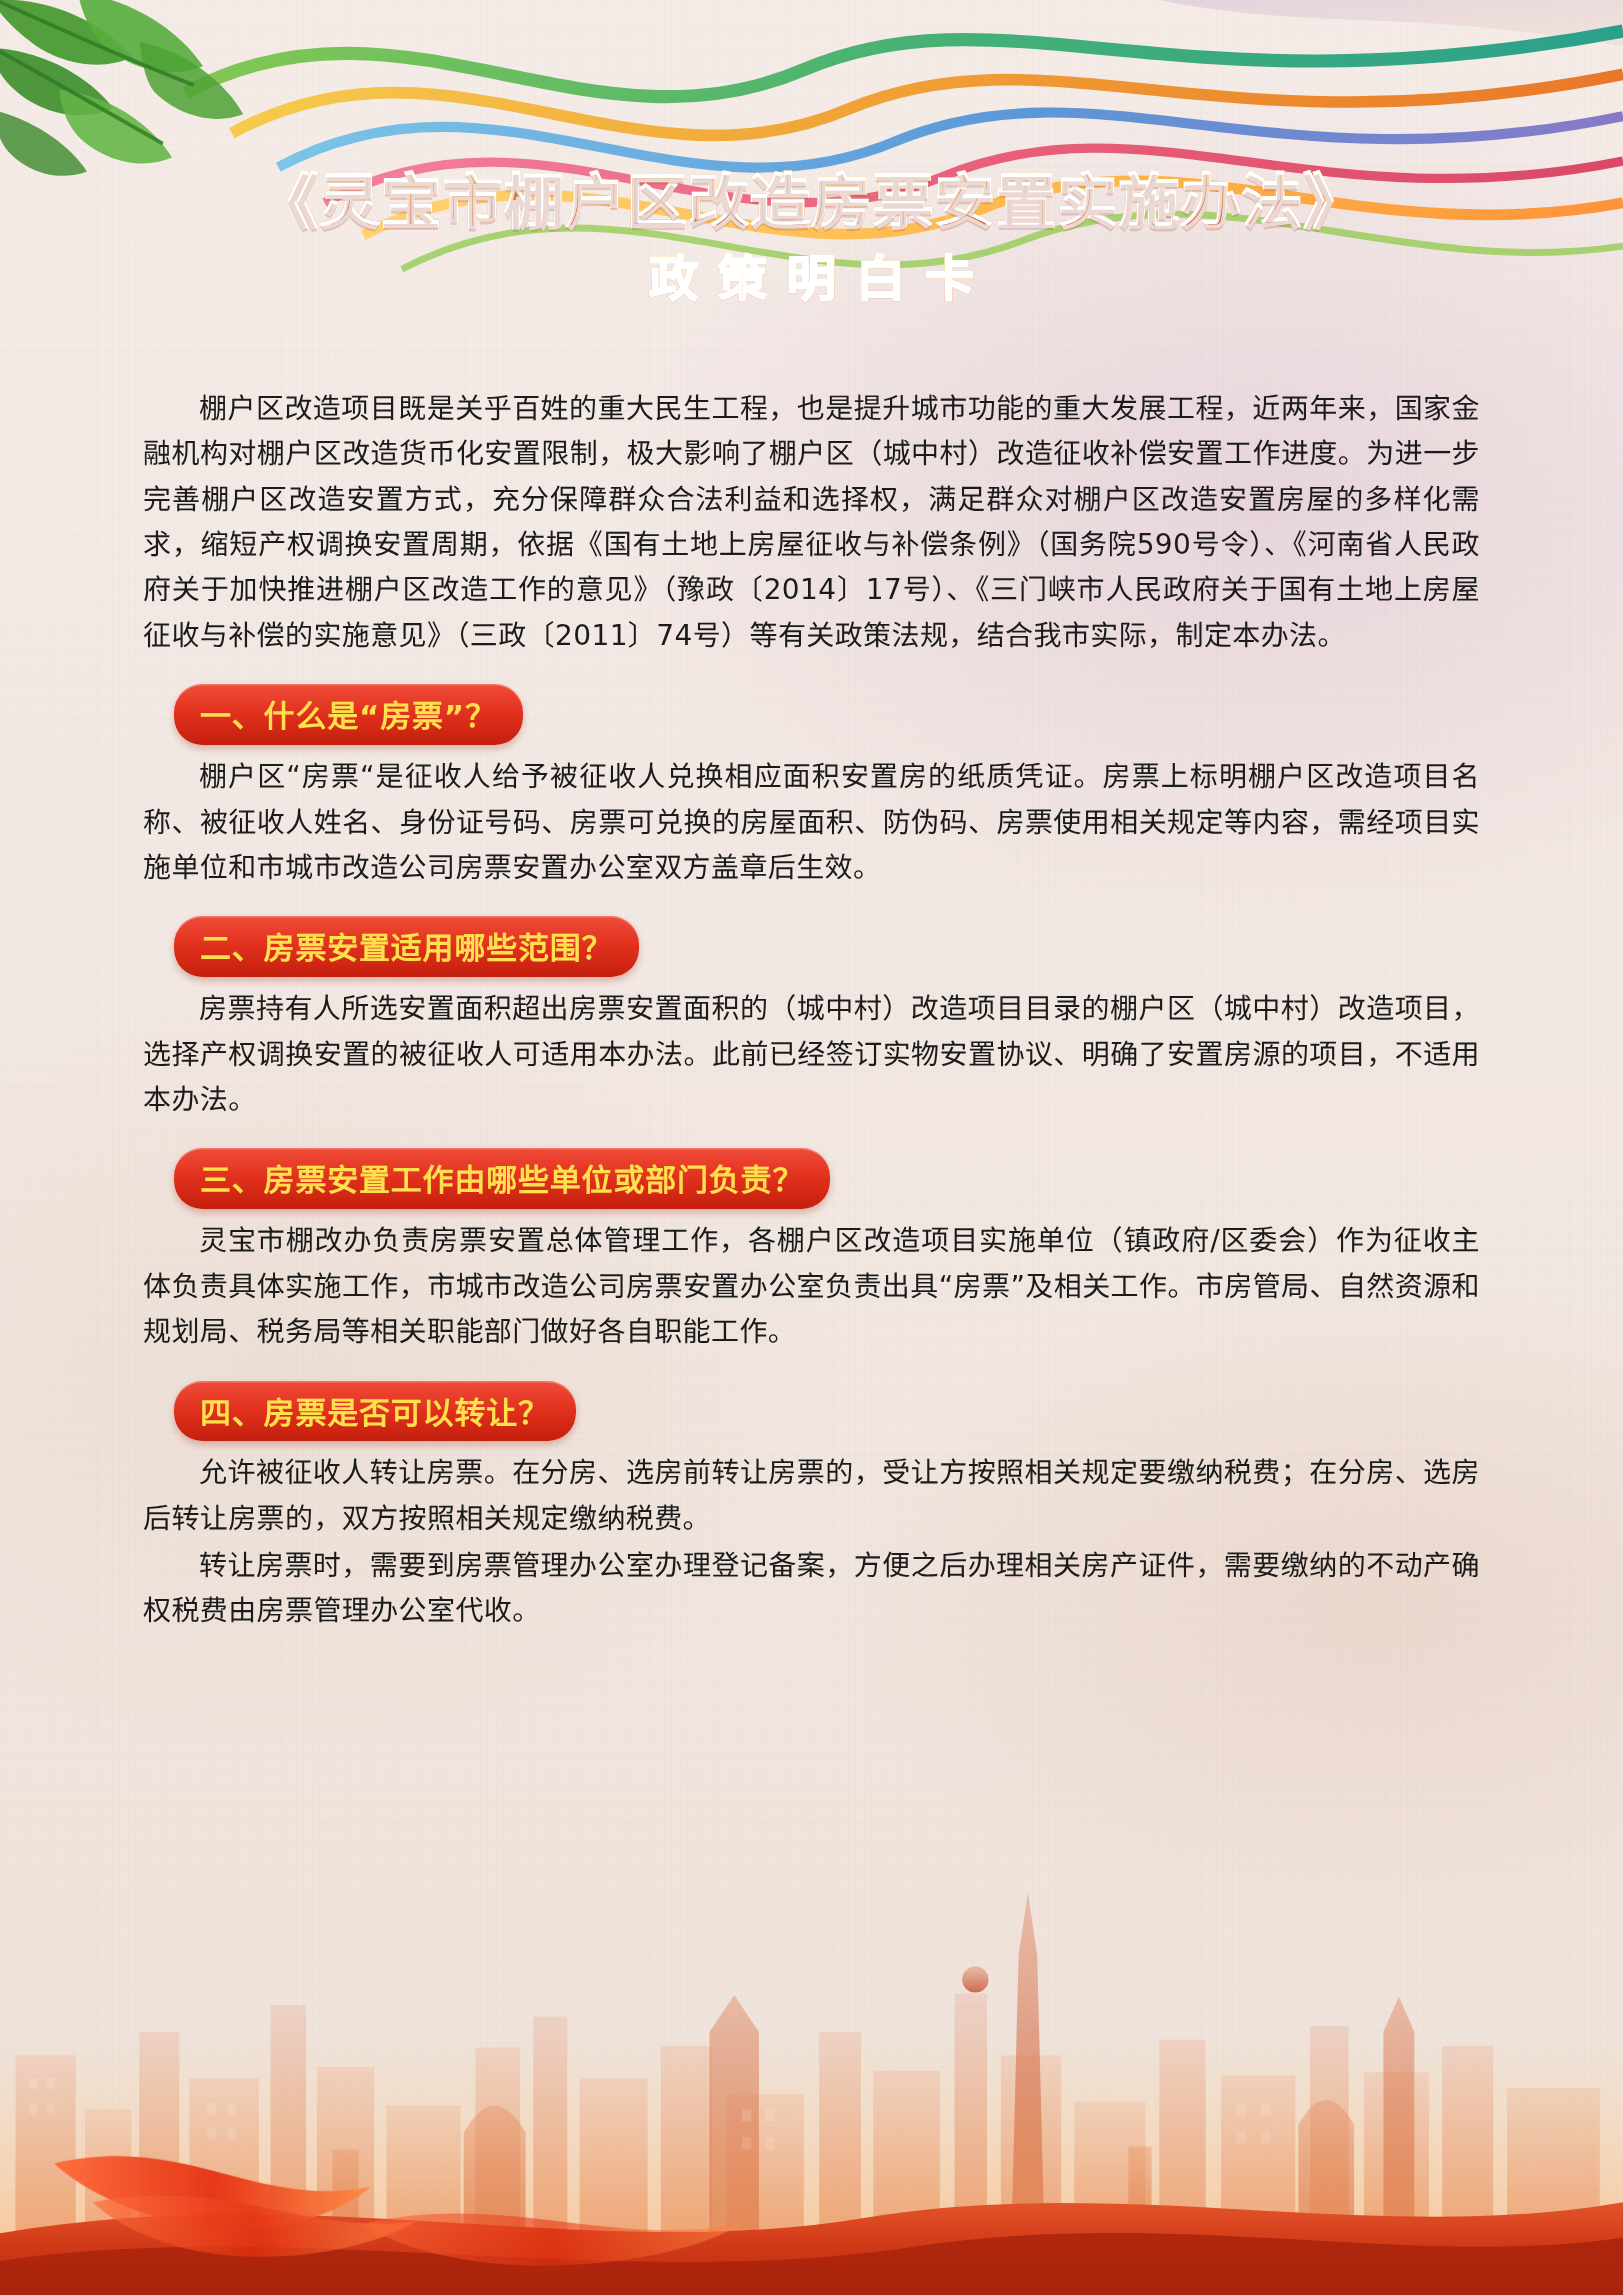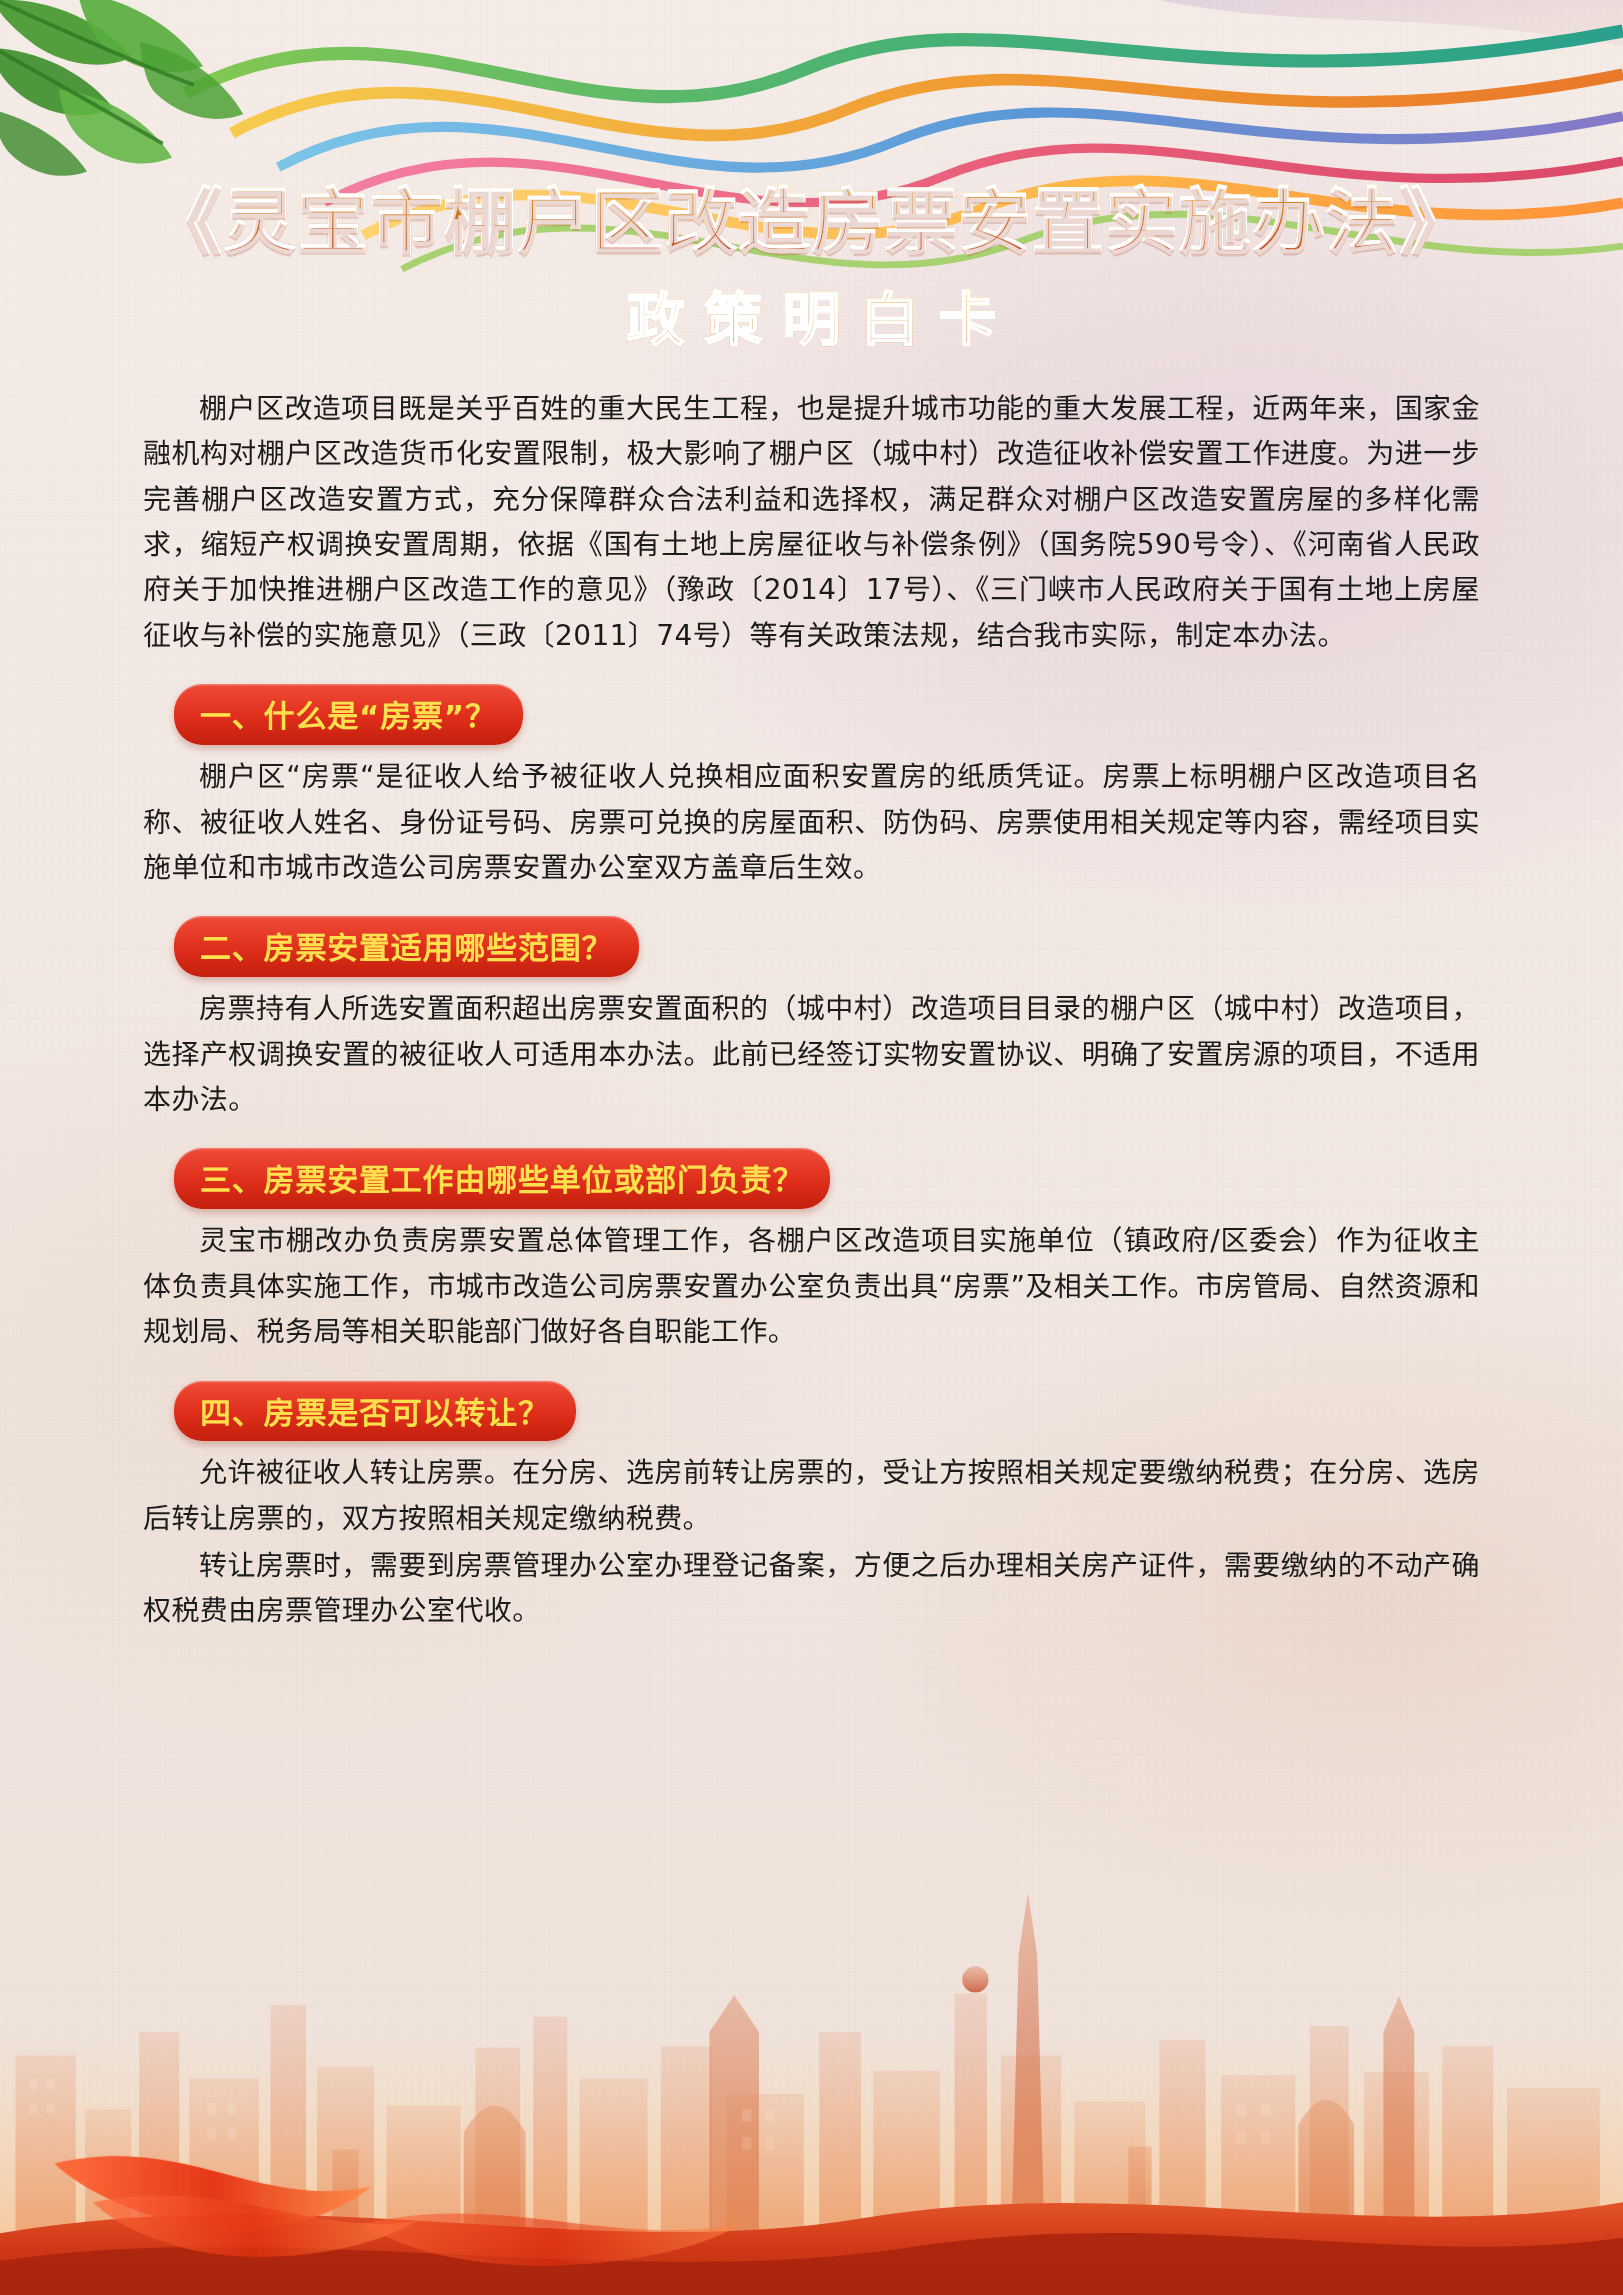--- a/index.html
+++ b/index.html
@@ -39,45 +39,45 @@
     position: absolute;
     top: 166px;
     left: 0;
     width: 1623px;
     text-align: center;
     z-index: 5;
   }
   .title-main {
     font-family: "DejaVu Serif", "Liberation Serif", serif;
     font-weight: bold;
-    font-size: 72px;
+    font-size: 60px;
     letter-spacing: 1.5px;
     line-height: 1.22;
     background: linear-gradient(180deg, #f0bf2a 0%, #e08a1c 42%, #d3541c 78%, #c03a12 100%);
     -webkit-background-clip: text;
     background-clip: text;
     color: transparent;
     -webkit-text-stroke: 2.3px #ffffff;
     paint-order: stroke fill;
     text-shadow: 0 3.1px 0 rgba(150,40,10,0.18);
-    margin: 12px;
+    margin: 0;
   }
   .title-sub {
     font-family: "DejaVu Serif", "Liberation Serif", serif;
     font-weight: bold;
-    font-size: 58px;
+    font-size: 49px;
     letter-spacing: 20px;
     line-height: 1.3;
     background: linear-gradient(180deg, #f2c62c 0%, #e28a1b 45%, #d2511b 80%, #bf3711 100%);
     -webkit-background-clip: text;
     background-clip: text;
     color: transparent;
     -webkit-text-stroke: 2.3px #ffffff;
     paint-order: stroke fill;
-    margin: 17px 0 0 0;
+    margin: 9px 0 0 0;
     padding-left: 20px;
   }
 
   .content {
     position: absolute;
     top: 386px;
     left: 143px;
     width: 1337px;
     z-index: 4;
   }

